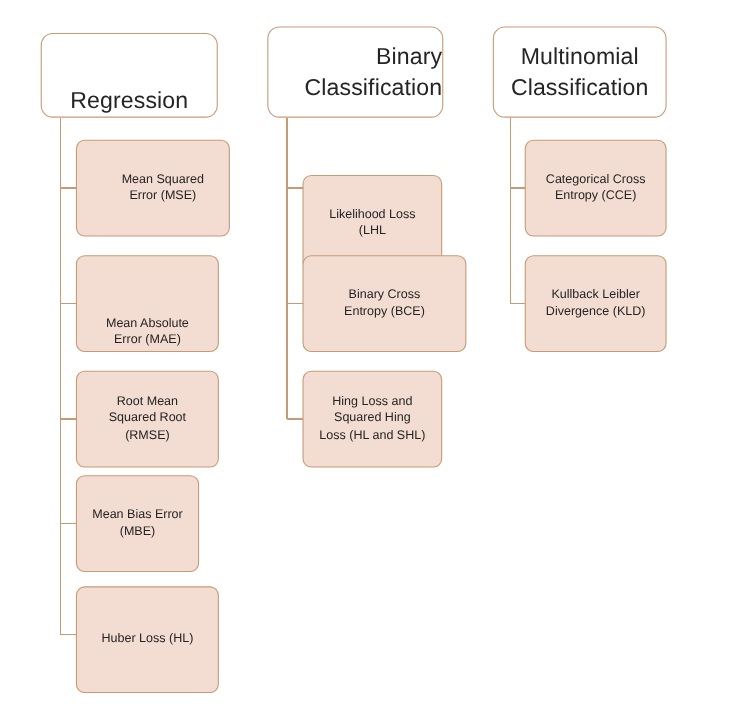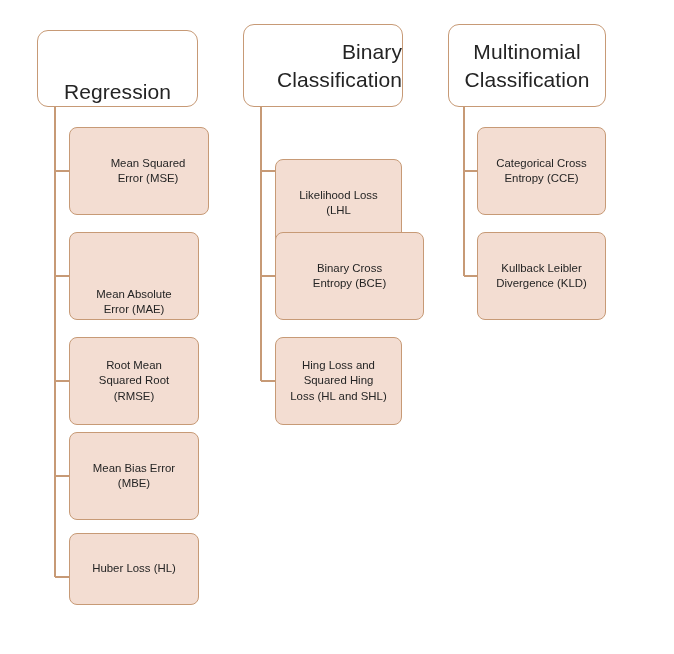--- a/index.html
+++ b/index.html
@@ -87,25 +87,25 @@
       </div>
       <div class="node child" style="left: 69px; top: 232px; width: 130px; height: 88px; align-items: flex-end;">
         <span class="label">Mean Absolute
 Error (MAE)</span>
       </div>
       <div class="node child" style="left: 69px; top: 337px; width: 130px; height: 88px;">
         <span class="label">Root Mean
 Squared Root
 (RMSE)</span>
       </div>
-      <div class="node child" style="left: 69px; top: 432px; width: 130px; height: 88px;">
+      <div class="node child" style="left: 69px; top: 432px; width: 112px; height: 88px;">
         <span class="label">Mean Bias Error
 (MBE)</span>
       </div>
-      <div class="node child" style="left: 69px; top: 533px; width: 130px; height: 72px;">
+      <div class="node child" style="left: 69px; top: 533px; width: 130px; height: 97px;">
         <span class="label">Huber Loss (HL)</span>
       </div>
       <div class="node root" style="left: 243px; top: 24px; width: 160px; height: 83px; text-align: right;">
         <span class="label">Binary
 Classification</span>
       </div>
       <div class="node child" style="left: 275px; top: 127px; width: 127px; height: 88px; margin-top: 32px;">
         <span class="label">Likelihood Loss
 (LHL</span>
       </div>

